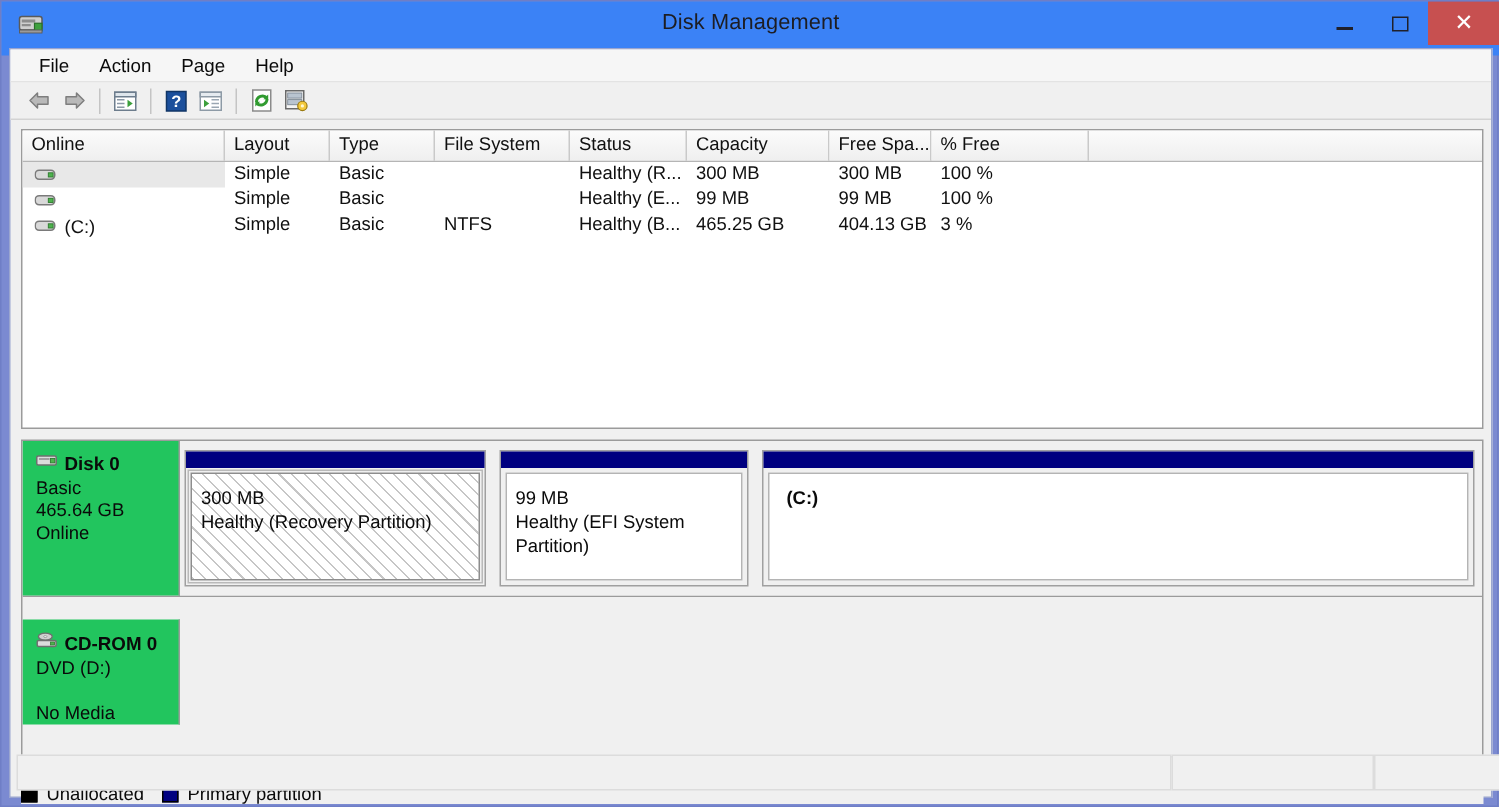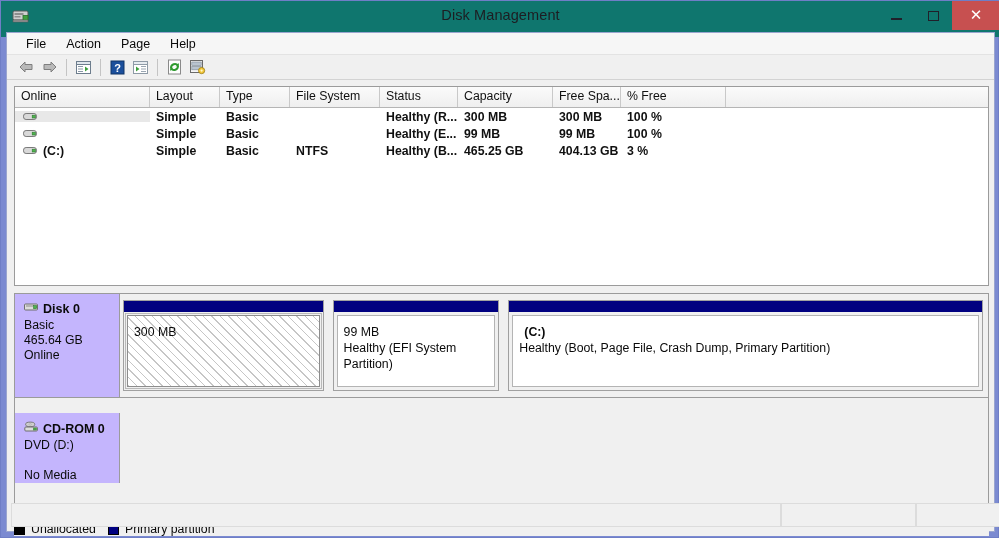--- a/index.html
+++ b/index.html
@@ -11,21 +11,21 @@
   }
   .window{
     position:absolute;left:0;top:0;width:999px;height:538px;
     background:#7b8ad1;
     box-sizing:border-box;
     border:1px solid #6f7ec6;
   }
   
   .titlebar{
     position:absolute;left:0;top:0;width:999px;height:36px;
-    background:#0f766e;
+    background:#3b82f6;
   }
   .title-icon{
     position:absolute;left:10px;top:6px;width:20px;height:18px;
   }
   .title-text{
     position:absolute;left:0;top:6px;width:999px;
     text-align:center;font-size:14.5px;color:#1d1d22;
     letter-spacing:.1px;
   }
   .winbtns{position:absolute;right:0;top:0;height:31px;display:flex;}
@@ -75,21 +75,21 @@
     border-bottom:1px solid #b5b5b5;
   }
   .vh{
     font-size:12.3px;color:#101010;
     padding:2px 0 0 6px;
     box-sizing:border-box;
     border-right:1px solid #c9c9c9;
     background:linear-gradient(to bottom,#fbfbfb 0%,#efefef 100%);
     white-space:nowrap;overflow:hidden;
   }
-  .vrow{display:flex;height:17px;align-items:center;font-weight:bold;}
+  .vrow{display:flex;height:17px;}
   .vc{
     font-size:12.3px;color:#101010;
     box-sizing:border-box;padding-left:6px;
     white-space:nowrap;overflow:hidden;
   }
   .vc.vol{display:flex;align-items:center;padding-left:8px;}
   .vol-sel{background:#e8e8e8;}
   .drive-ico{width:15px;height:11px;margin-right:5px;flex:none;}
   
   .graph-panel{
@@ -100,21 +100,21 @@
     overflow:hidden;
   }
   .disk-row{
     position:relative;
     display:flex;
     box-sizing:border-box;
     border-bottom:1px solid #9b9b9b;
   }
   .disk-info{
     width:105px;flex:none;
-    background:#c4b5fd;
+    background:#22c55e;
     border-right:1px solid #9b9b9b;
     box-sizing:border-box;
     padding:8px 0 0 9px;
   }
   .disk-title{display:flex;align-items:center;font-size:12.5px;font-weight:bold;color:#0a0a0a;margin-bottom:2px;}
   .disk-title .ico{margin-right:3px;flex:none;}
   .disk-sub{font-size:12.3px;color:#0a0a0a;line-height:15px;}
   .disk-map{
     flex:1;display:flex;box-sizing:border-box;
     padding:6px 5px 6px 3px;gap:9px;
@@ -361,36 +361,36 @@
           <div class="disk-sub">465.64 GB</div>
           <div class="disk-sub">Online</div>
         </div>
 
         <div class="disk-map">
 
           <div class="part" style="flex:205">
             <div class="part-bar"></div>
             <div class="part-body hatched">
               <div class="pl">300 MB</div>
+              <div class="pl">Healthy (Recovery Partition)</div>
             </div>
           </div>
 
           <div class="part" style="flex:170">
             <div class="part-bar"></div>
             <div class="part-body">
               <div class="pl">99 MB</div>
               <div class="pl">Healthy (EFI System Partition)</div>
             </div>
           </div>
 
           <div class="part" style="flex:488">
             <div class="part-bar"></div>
             <div class="part-body">
               <div class="pl part-label-ind">(C:)</div>
-              <div class="pl">Healthy (Boot, Page File, Crash Dump, Primary Partition)</div>
             </div>
           </div>
 
         </div>
       </div>
 
       <div class="disk-row cd-row" style="height:100px;border-bottom:none">
         <div class="disk-info">
           <div class="disk-title">
             <span class="ico">

